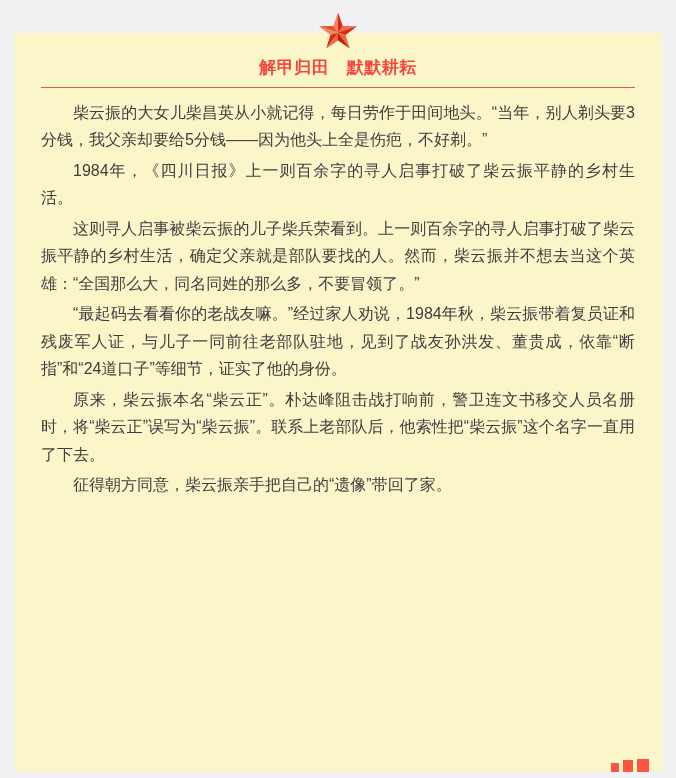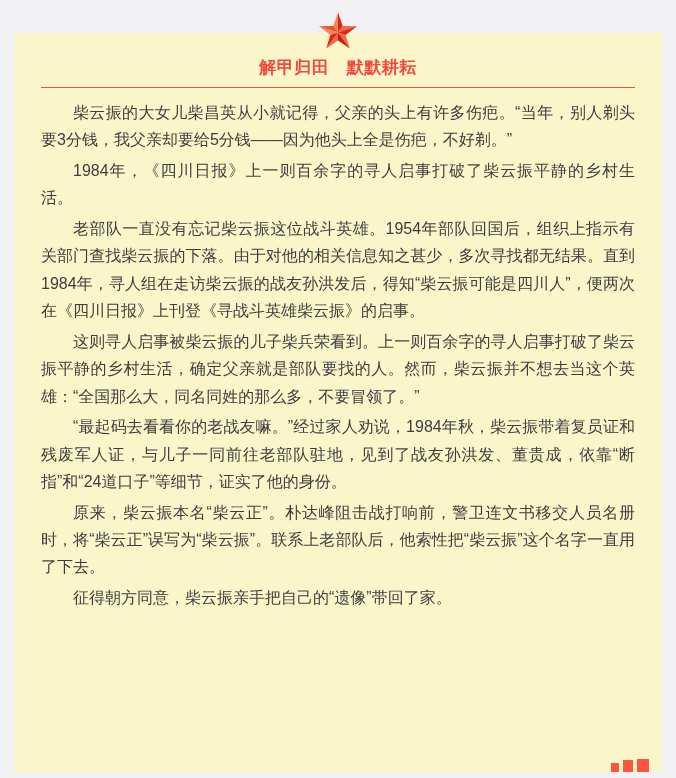--- a/index.html
+++ b/index.html
@@ -81,23 +81,22 @@
     <polygon points="0,0 -95.1,-30.9 -23.5,-32.4" fill="#e6542e"></polygon>
   </svg>
 
   <div class="card">
 
     <h1 class="title">解甲归田　默默耕耘</h1>
 
     <hr class="divider">
 
     <div class="article">
-      <p>柴云振的大女儿柴昌英从小就记得，父亲的头上有许多伤疤。“当年，别人剃头要3分钱，我父亲却要给5分钱——因为他头上全是伤疤，不好剃。”</p>
+      <p>柴云振的大女儿柴昌英从小就记得，每日劳作于田间地头。“当年，别人剃头要3分钱，我父亲却要给5分钱——因为他头上全是伤疤，不好剃。”</p>
       <p>1984年，《四川日报》上一则百余字的寻人启事打破了柴云振平静的乡村生活。</p>
-      <p>老部队一直没有忘记柴云振这位战斗英雄。1954年部队回国后，组织上指示有关部门查找柴云振的下落。由于对他的相关信息知之甚少，多次寻找都无结果。直到1984年，寻人组在走访柴云振的战友孙洪发后，得知“柴云振可能是四川人”，便两次在《四川日报》上刊登《寻战斗英雄柴云振》的启事。</p>
       <p>这则寻人启事被柴云振的儿子柴兵荣看到。上一则百余字的寻人启事打破了柴云振平静的乡村生活，确定父亲就是部队要找的人。然而，柴云振并不想去当这个英雄：“全国那么大，同名同姓的那么多，不要冒领了。”</p>
       <p>“最起码去看看你的老战友嘛。”经过家人劝说，1984年秋，柴云振带着复员证和残废军人证，与儿子一同前往老部队驻地，见到了战友孙洪发、董贵成，依靠“断指”和“24道口子”等细节，证实了他的身份。</p>
       <p>原来，柴云振本名“柴云正”。朴达峰阻击战打响前，警卫连文书移交人员名册时，将“柴云正”误写为“柴云振”。联系上老部队后，他索性把“柴云振”这个名字一直用了下去。</p>
       <p>征得朝方同意，柴云振亲手把自己的“遗像”带回了家。</p>
     </div>
 
     <div class="end-marks">
       <span class="sq sq-1"></span>
       <span class="sq sq-2"></span>
       <span class="sq sq-3"></span>

